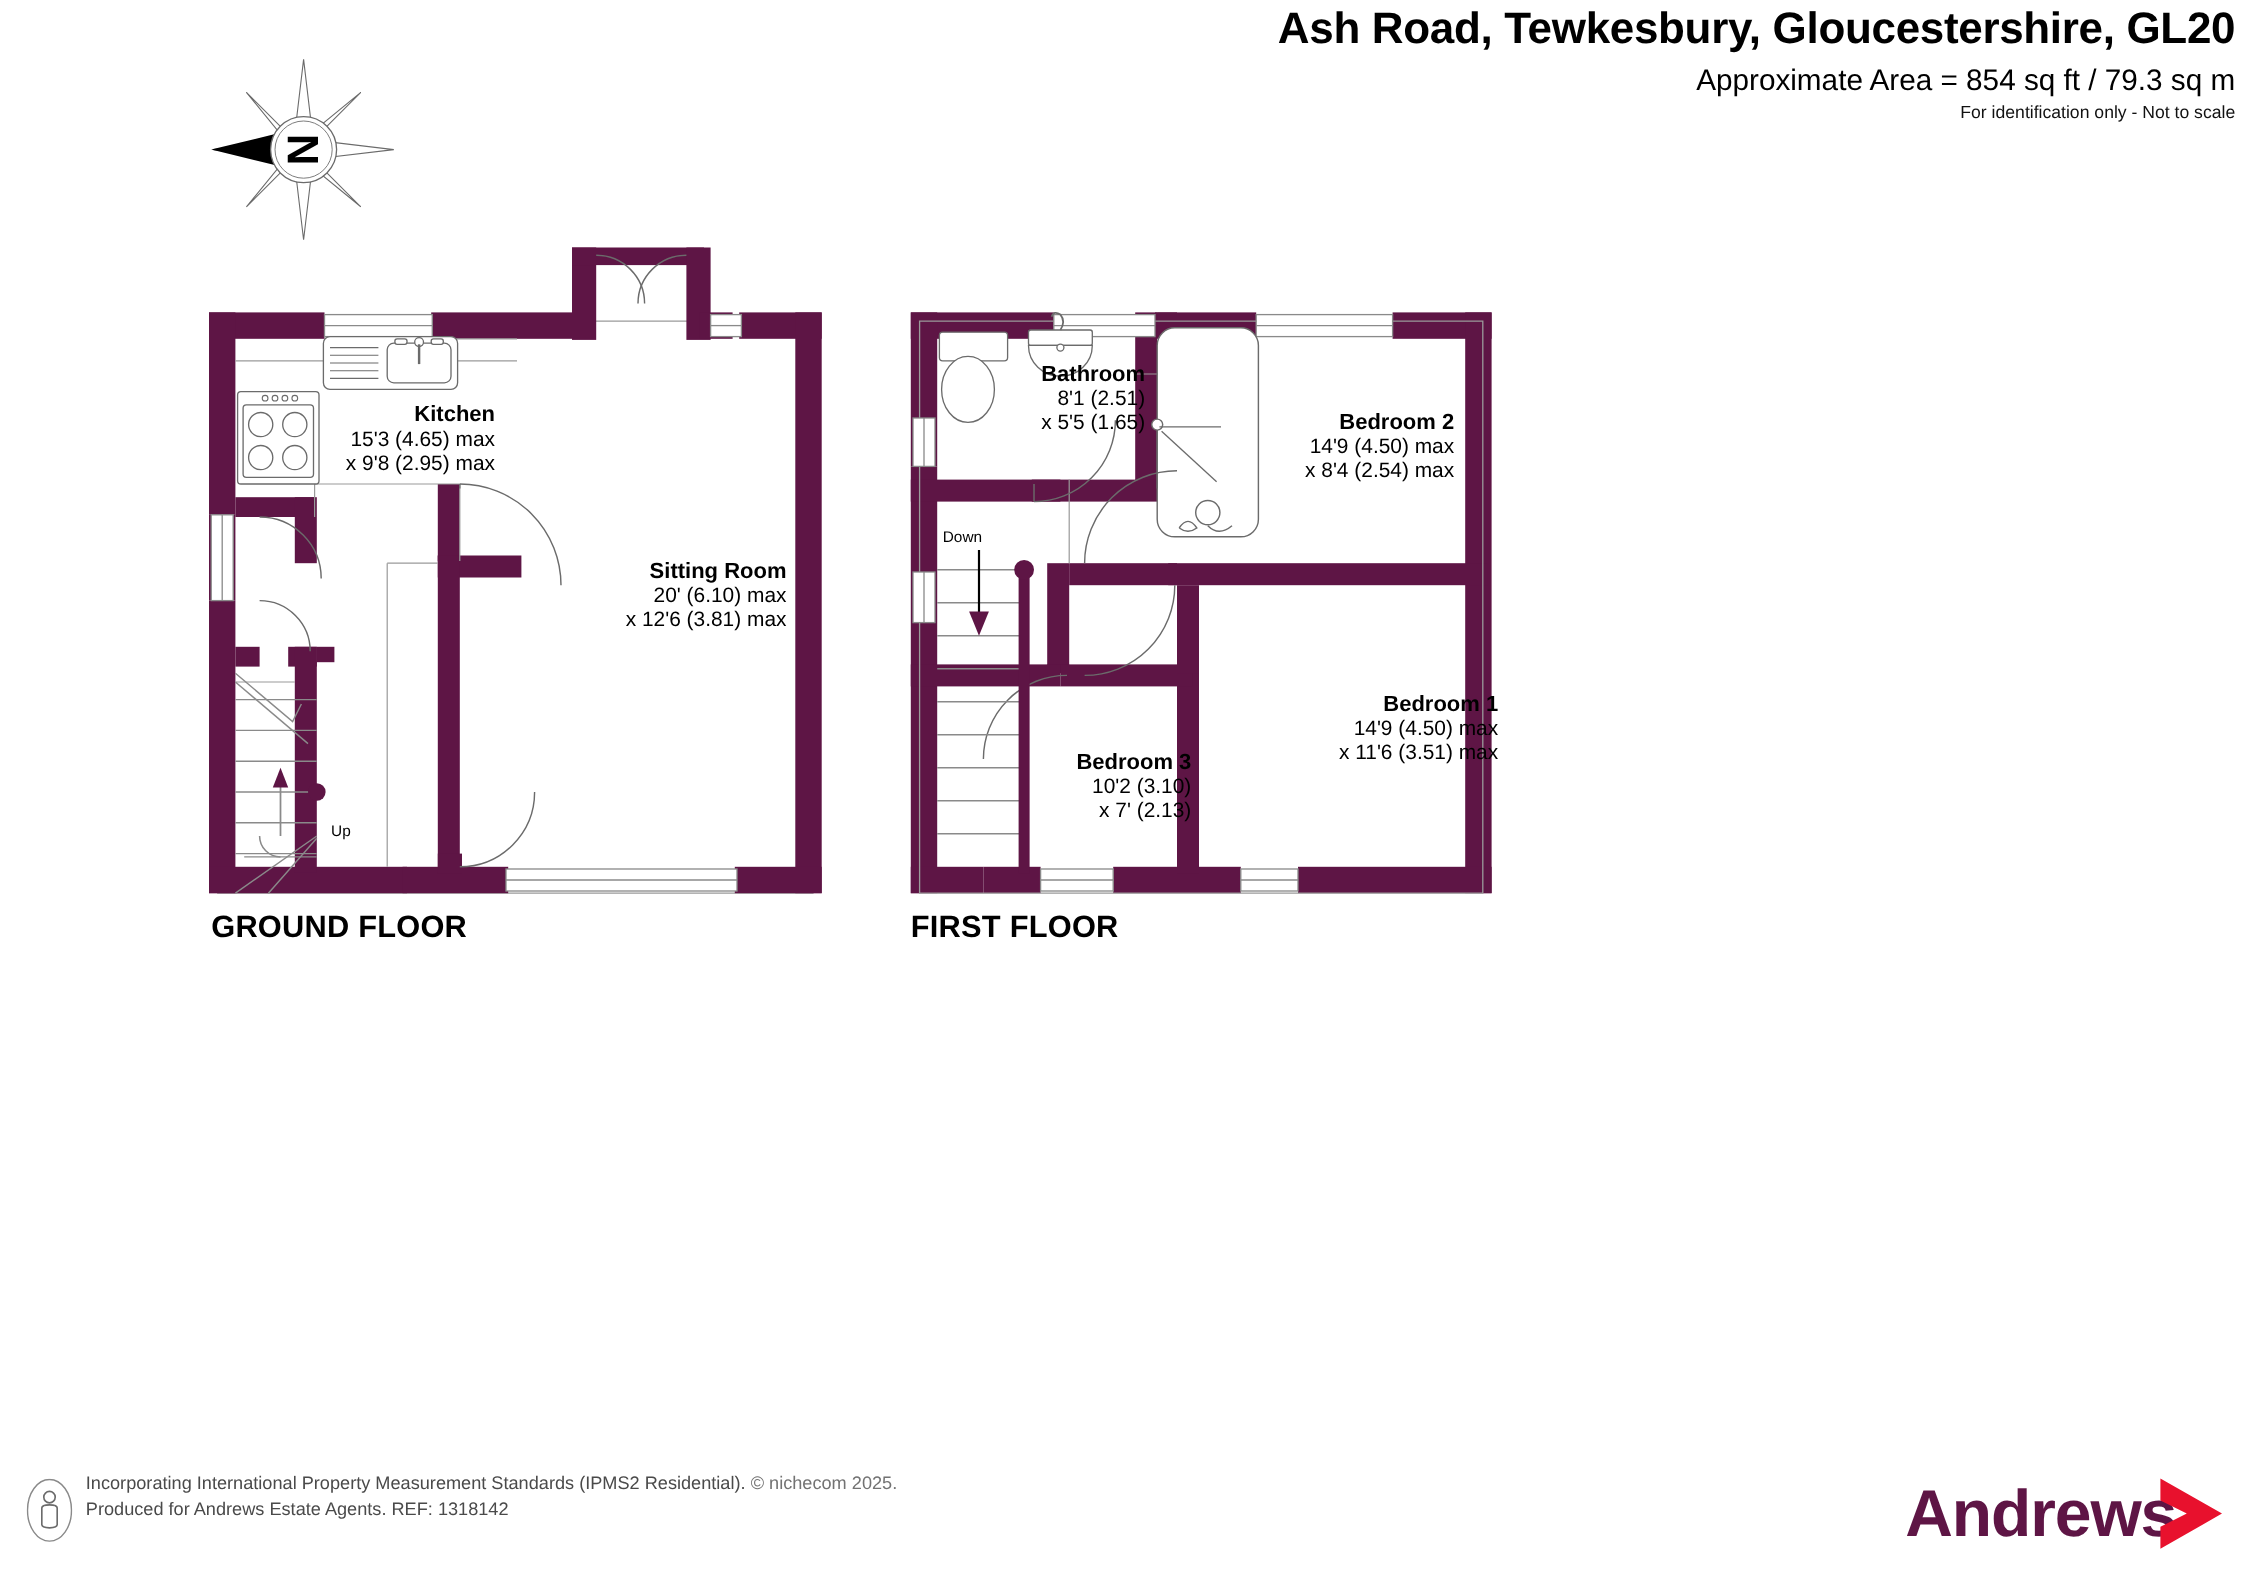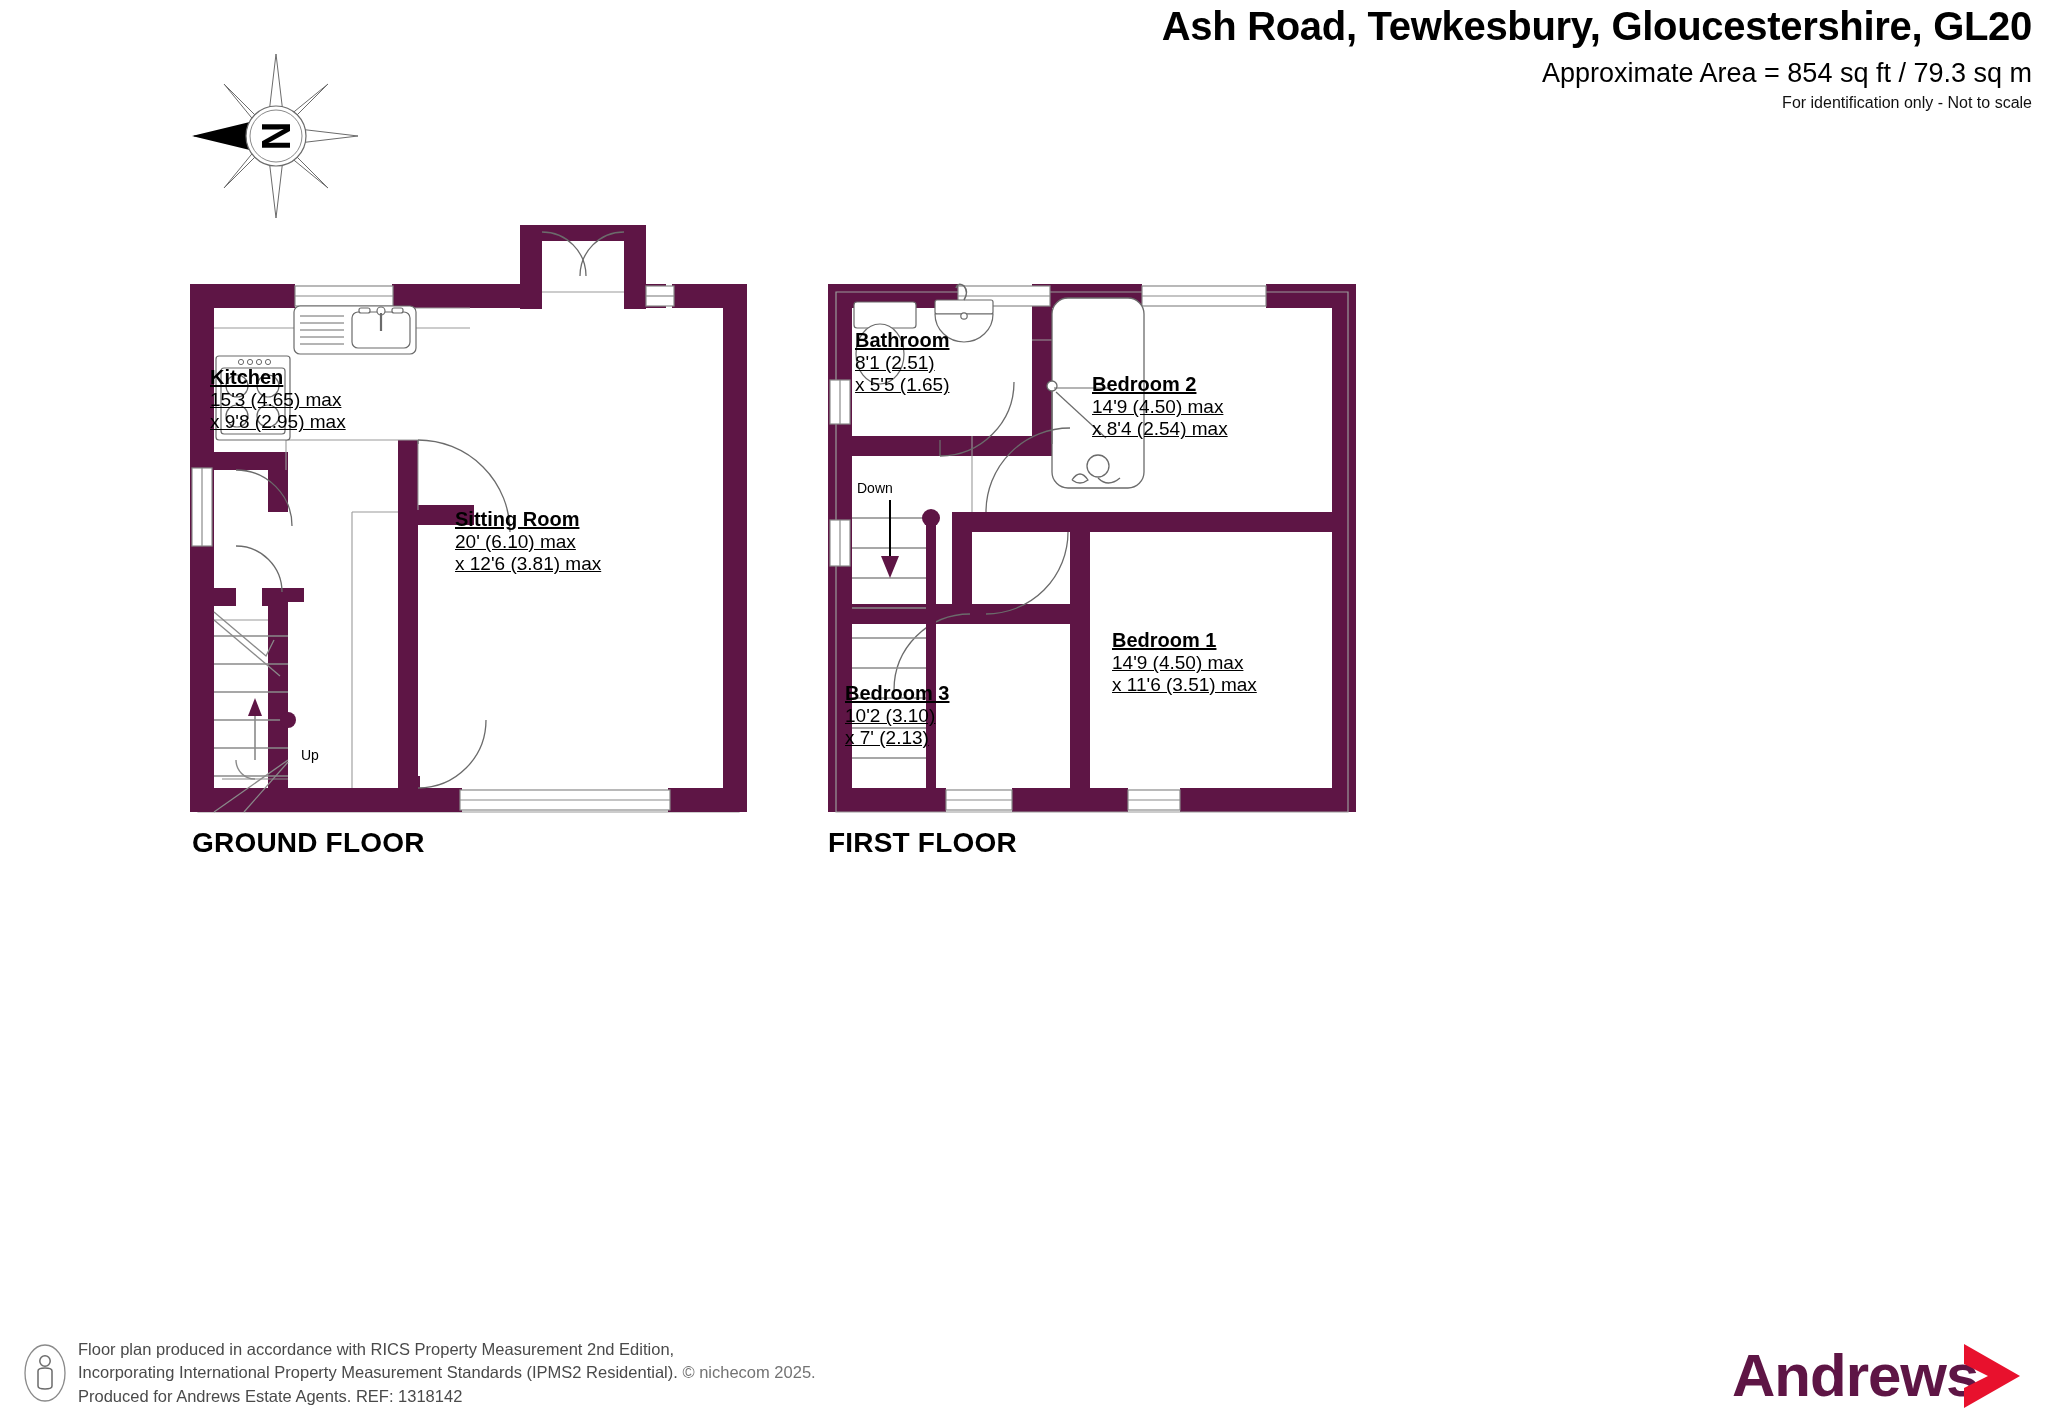--- a/index.html
+++ b/index.html
@@ -25,21 +25,21 @@
 
   
   #compass{left:188px;top:48px;width:176px;height:176px;}
 
   
   .floor-label{font-size:28px;font-weight:bold;letter-spacing:0.2px;}
   #ground-floor-label{left:192px;top:827px;}
   #first-floor-label{left:828px;top:827px;}
 
   
-  .room-label{text-align:left;line-height:1.16;text-decoration:underline;}
+  .room-label{text-align:right;line-height:1.16;}
   .room-label .rl-name{font-size:20px;font-weight:bold;}
   .room-label .rl-dim{font-size:19px;font-weight:normal;}
 
   #label-kitchen{left:210px;top:366px;width:240px;}
   #label-sitting{left:455px;top:508px;width:260px;}
   #label-bathroom{left:855px;top:329px;width:186px;}
   #label-bedroom2{left:1092px;top:373px;width:230px;}
   #label-bedroom1{left:1112px;top:629px;width:250px;}
   #label-bedroom3{left:845px;top:682px;width:238px;}
 
@@ -417,21 +417,20 @@
 
 <div class="abs" id="footer-block">
   <div id="footer-icon">
     <svg viewBox="0 0 42 58" width="42" height="58">
       <ellipse cx="21" cy="29" rx="20" ry="28" fill="none" stroke="#8a8a8a" stroke-width="1.3"></ellipse>
       <circle cx="21" cy="17" r="5.2" fill="none" stroke="#6b6b6b" stroke-width="1.5"></circle>
       <path d="M14 27 q0 -3 7 -3 q7 0 7 3 L28 42 q0 3 -7 3 q-7 0 -7 -3 Z" fill="none" stroke="#6b6b6b" stroke-width="1.5"></path>
     </svg>
   </div>
   <div id="footer-text">
-    <div class="footer-line">Floor plan produced in accordance with RICS Property Measurement 2nd Edition,</div>
     <div class="footer-line">
       <span>Incorporating International Property Measurement Standards (IPMS2 Residential).</span>
       <span id="footer-copy">© nichecom 2025.</span>
     </div>
     <div class="footer-line">Produced for Andrews Estate Agents.   REF: 1318142</div>
   </div>
 </div>
 
 <div class="abs" id="logo">
   <svg viewBox="0 0 300 92" width="300" height="92">

